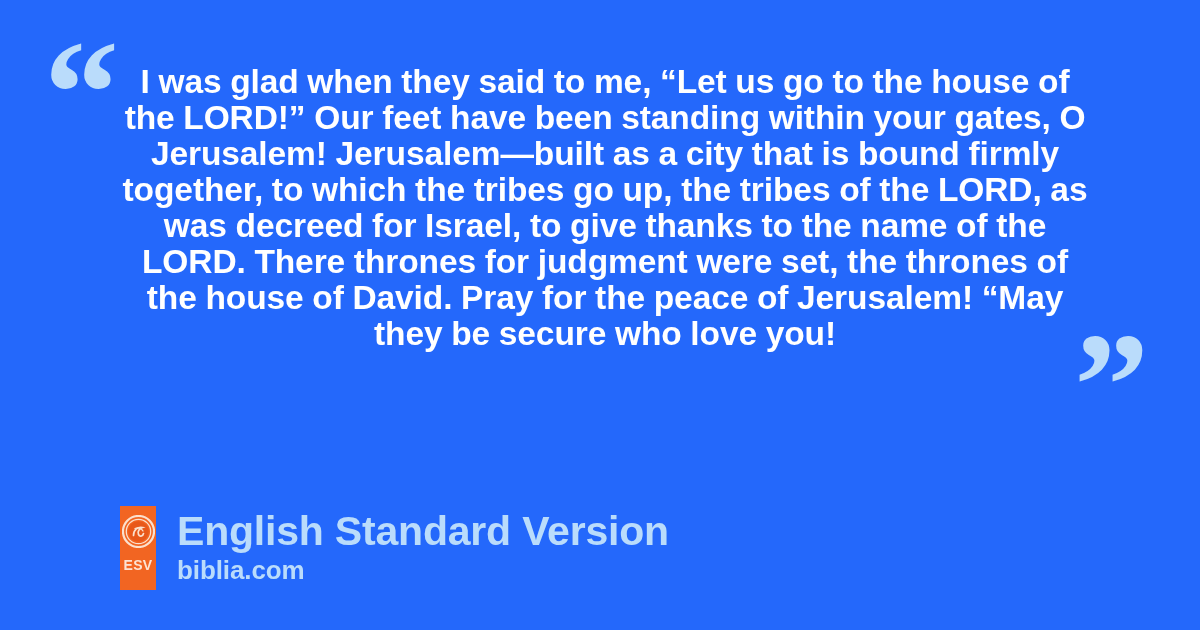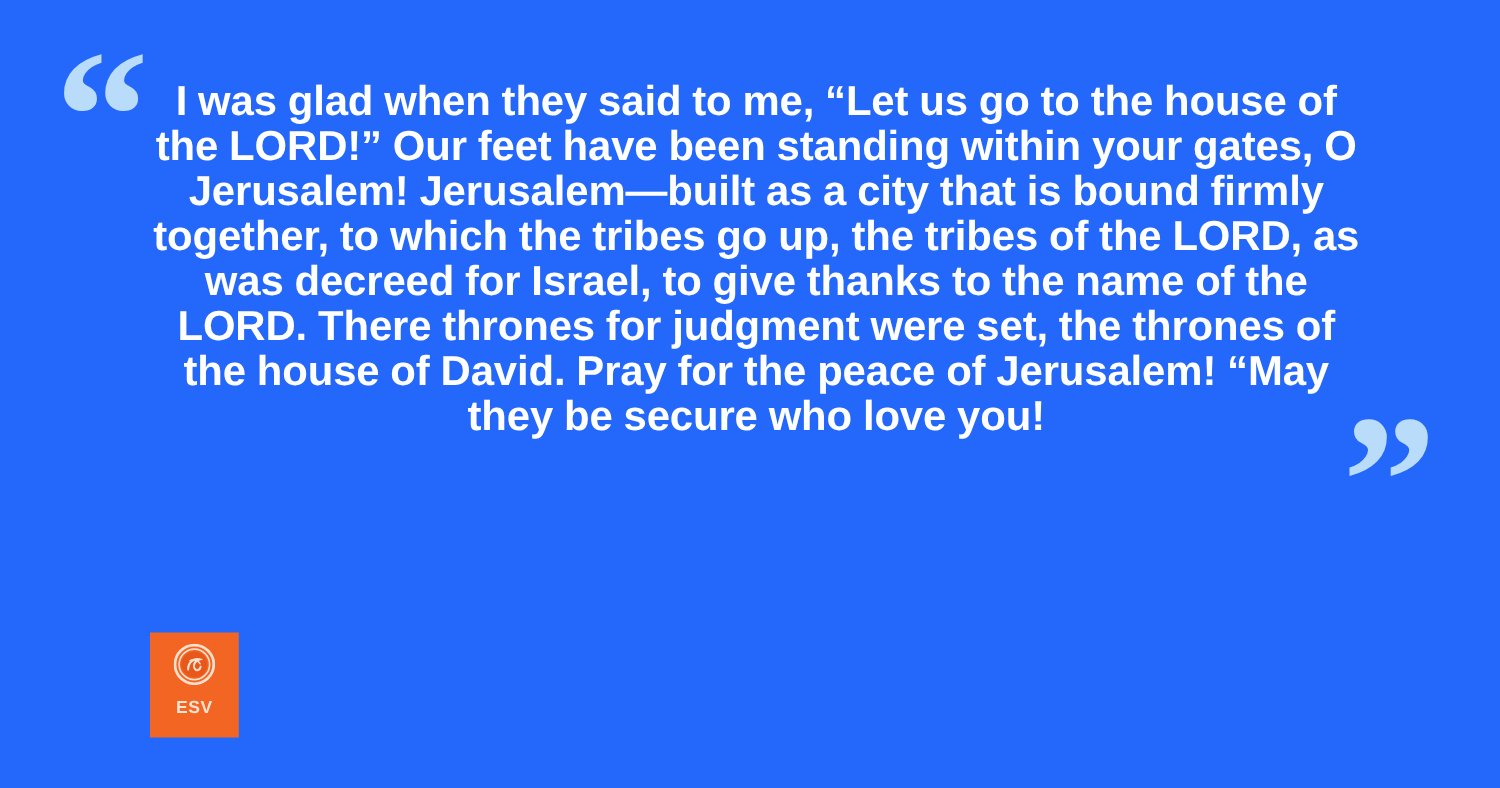--- a/index.html
+++ b/index.html
@@ -64,21 +64,21 @@
   
   .footer {
     position: absolute;
     left: 120px;
     top: 506px;
     display: flex;
     flex-direction: row;
     align-items: flex-start;
   }
   .logo-badge {
-    width: 71px;
+    width: 36px;
     height: 84px;
     background: #f26522;
     display: flex;
     flex-direction: column;
     align-items: center;
     justify-content: flex-start;
     padding-top: 9px;
     box-sizing: border-box;
     flex: 0 0 auto;
   }
@@ -145,16 +145,20 @@
           <circle cx="16.5" cy="16.5" r="15.5" fill="none" stroke="#fbe0cd" stroke-width="2.2"></circle>
           <circle cx="16.5" cy="16.5" r="12.2" fill="none" stroke="#fbe0cd" stroke-width="1.3"></circle>
           <circle cx="16.5" cy="16.5" r="10.2" fill="#e8581a"></circle>
           <path d="M11.5 20.5 C11.5 14.5, 16 11.5, 20.5 12.5 C17.5 13.5, 15 16.5, 16.5 19.5 C18 22.5, 21 21, 21.5 18.5" fill="none" stroke="#fbe0cd" stroke-width="1.7" stroke-linecap="round"></path>
           <path d="M13 13.5 C16 12, 19.5 13, 21 16" fill="none" stroke="#fbe0cd" stroke-width="1.3" stroke-linecap="round"></path>
         </svg>
       </span>
       <span class="logo-abbr">ESV</span>
     </div>
 
+    <div class="footer-text">
+      <span class="version-name">English Standard Version</span>
+      <span class="site-url">biblia.com</span>
+    </div>
 
   </div>
 
 </div>
 
 </body></html>

